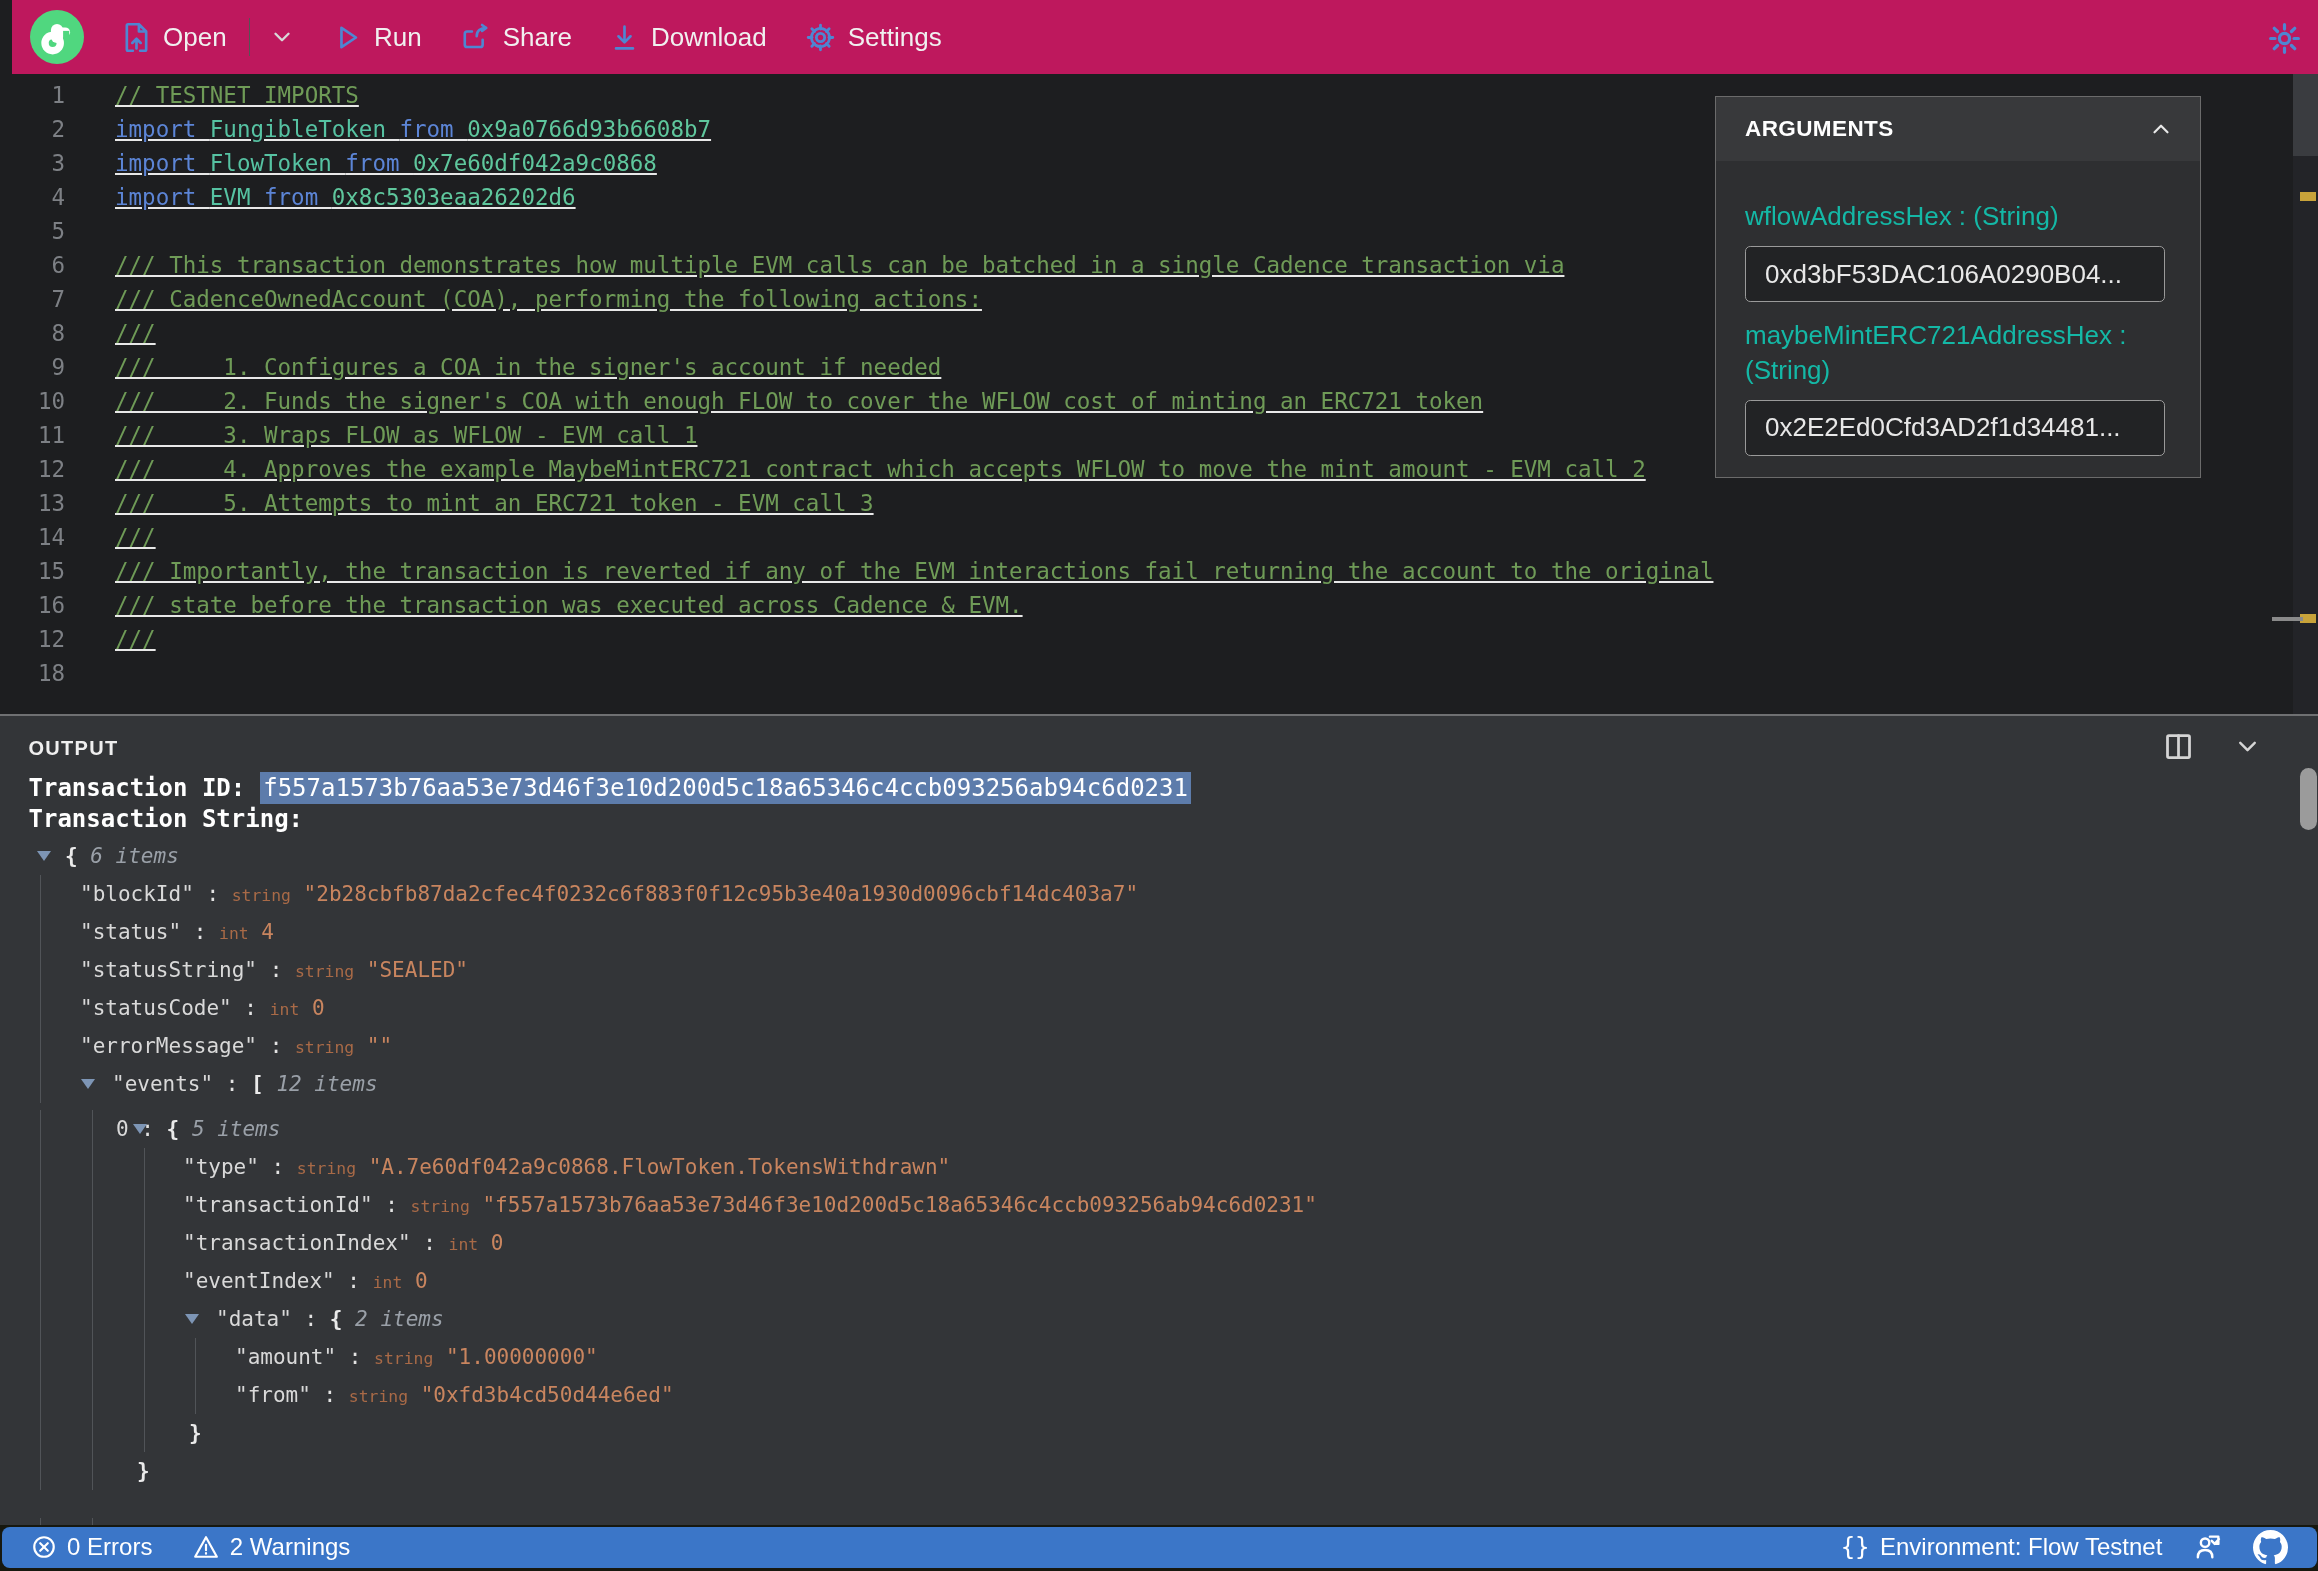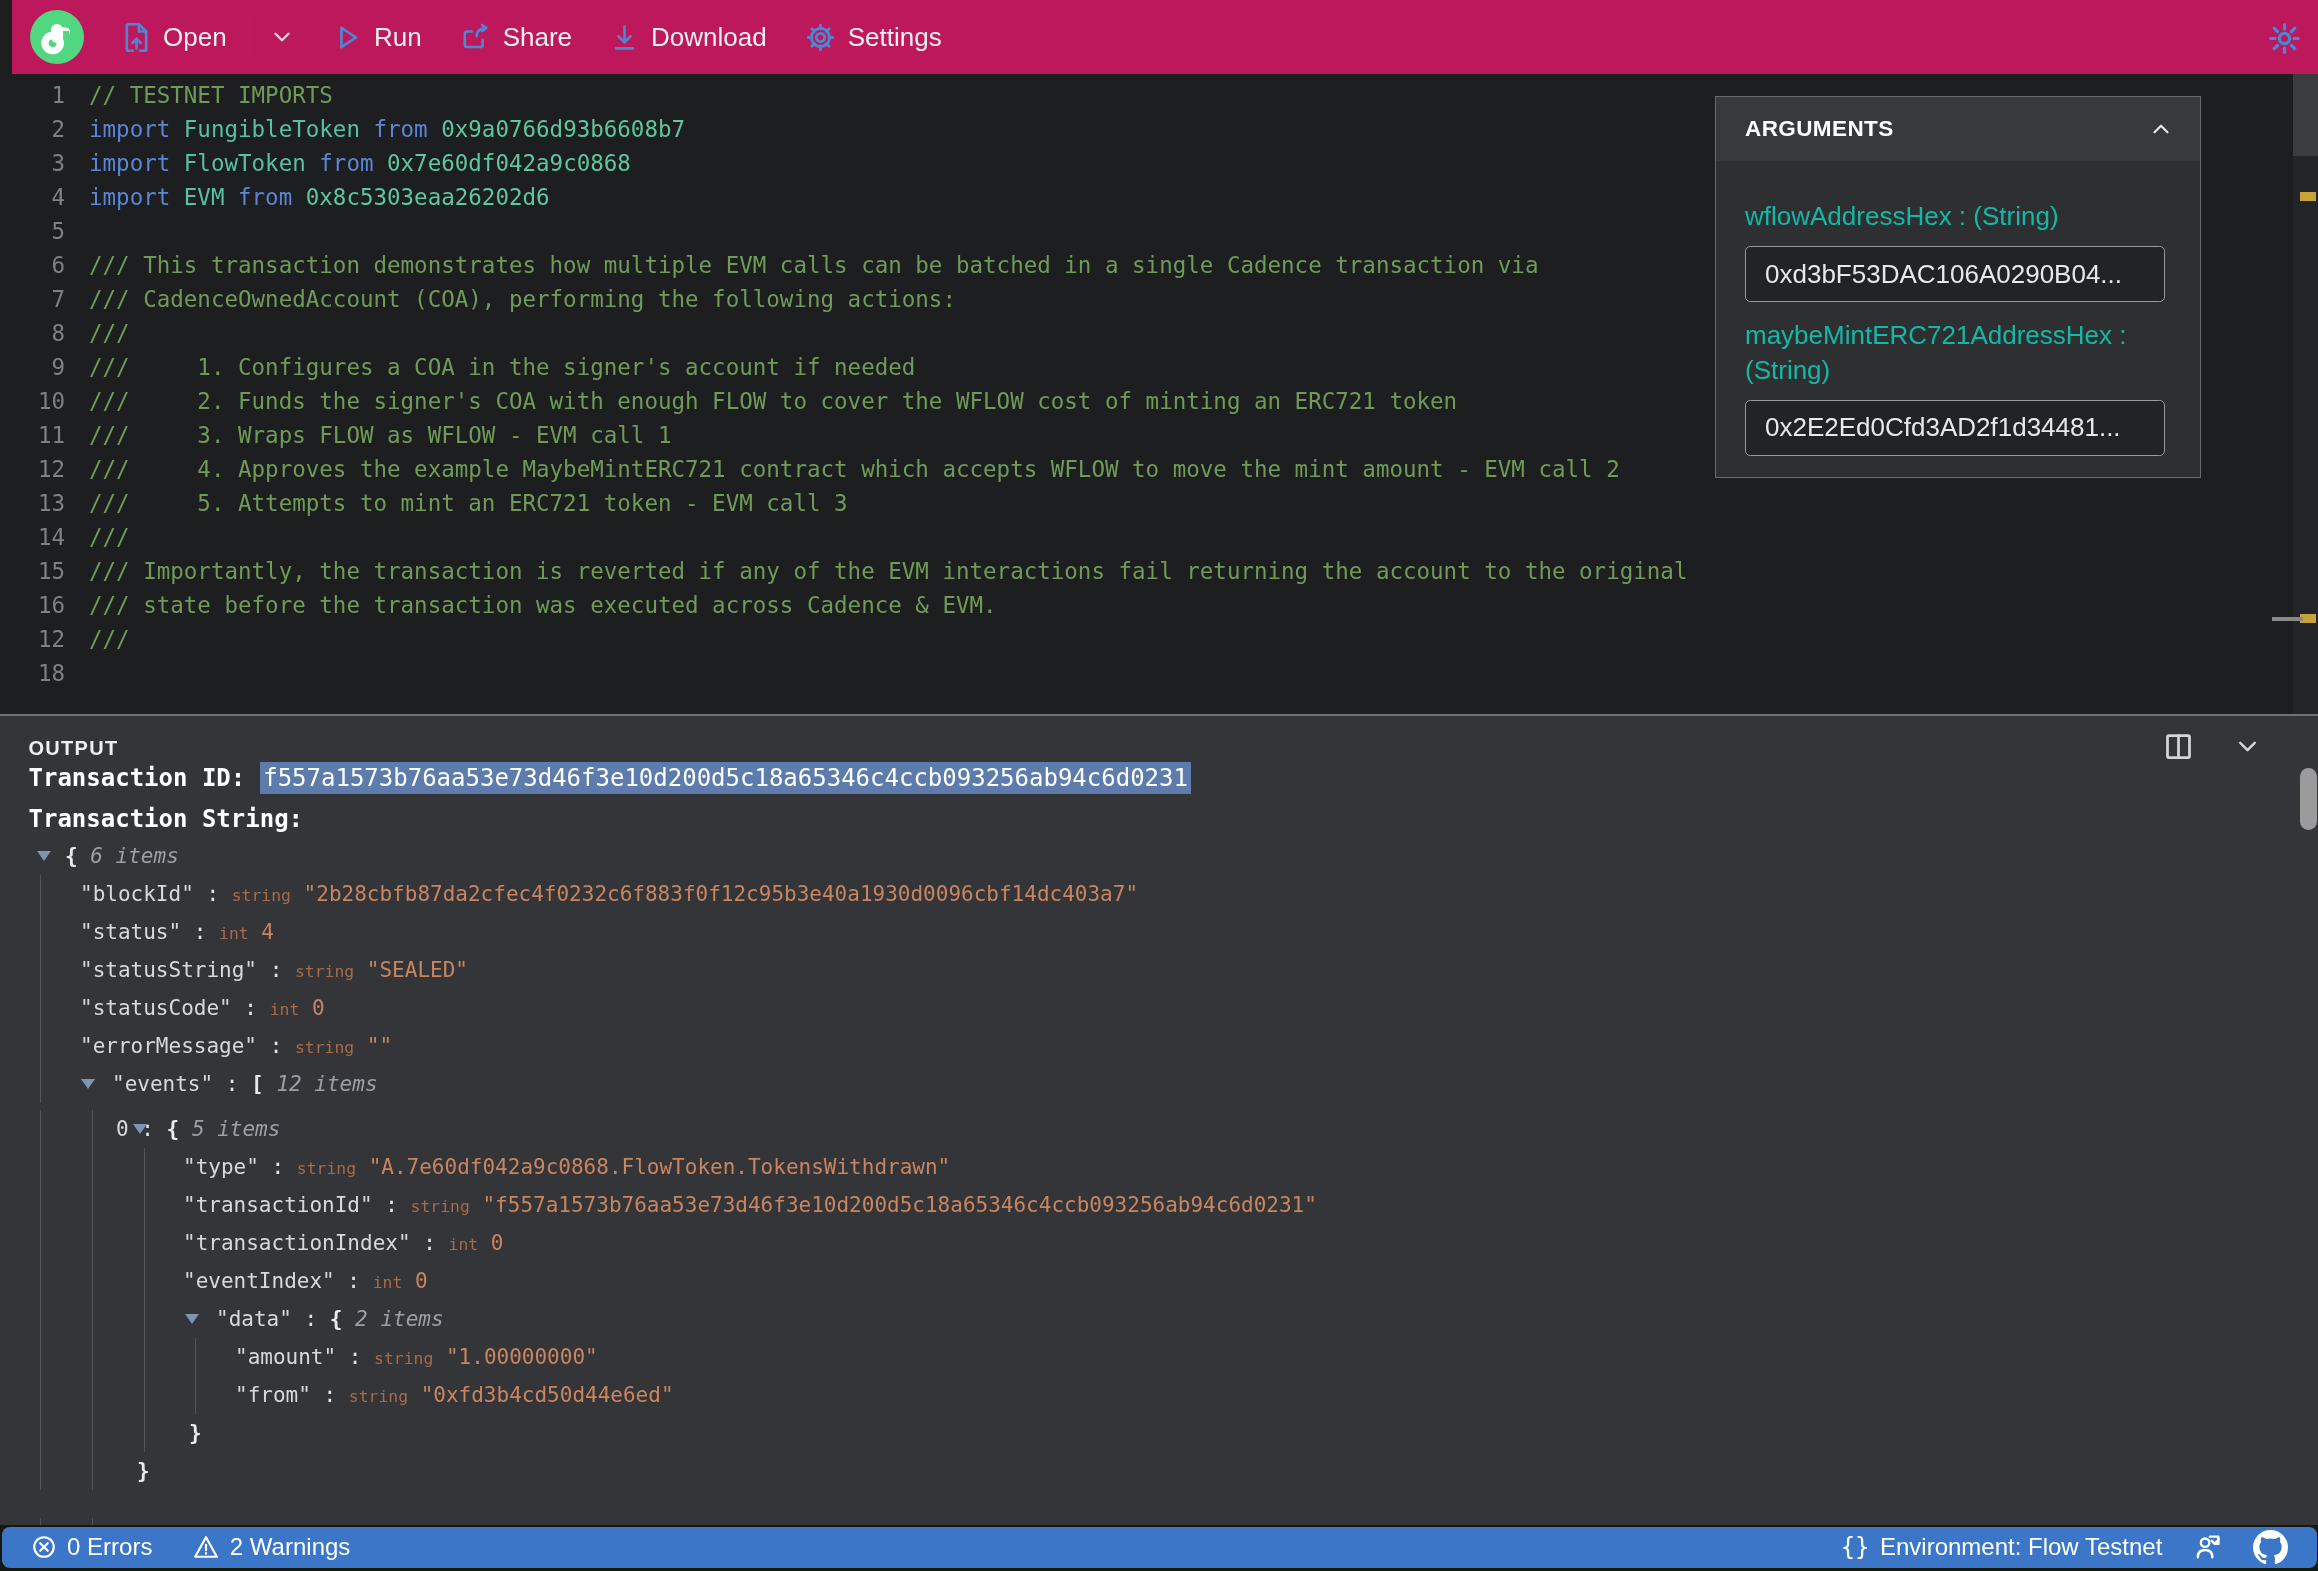--- a/index.html
+++ b/index.html
@@ -13,21 +13,21 @@
   .tb-sep{width:0.9px;height:38px;background:#555;margin-left:22.5px;}
   #chevron-open{margin-left:19px;}
   #logo{width:54px;height:54px;}
   #theme-btn{position:absolute;right:29px;top:21px;}
   .icon-blue{stroke:#4e86d2;fill:none;stroke-width:2.2;stroke-linecap:round;stroke-linejoin:round;}
   
   #editor{position:absolute;left:0;top:74px;width:100%;height:640px;background:#1d1e20;}
   #code-lines{position:absolute;left:0;top:3.5px;right:35px;}
   .code-line{display:flex;height:34px;line-height:34px;font-family:"DejaVu Sans Mono","Liberation Mono",monospace;font-size:22.5px;white-space:pre;}
   .ln{width:65px;text-align:right;color:#7d8085;flex:0 0 65px;}
-  .code{margin-left:24px;}
+  .code{margin-left:50px;text-decoration:underline;}
   .tk-cm{color:#6f9b57;}
   .tk-kw{color:#5c85d6;}
   .tk-ty{color:#56c2a2;}
   .tk-ad{color:#5fc79d;}
   .tk-lk{color:#6f9b57;text-decoration:underline;cursor:pointer;}
   
   #ed-scroll{position:absolute;right:0;top:0;width:26px;height:640px;background:#232428;}
   #ed-thumb{position:absolute;right:0;top:0;width:26px;height:82px;background:#3a3c40;}
   .warn-mark{position:absolute;right:3.5px;width:15.6px;height:8.6px;background:#c8a33a;}
   #cursor-dash{position:absolute;right:15.6px;width:31px;height:4.3px;background:#8a8a8a;}
@@ -38,21 +38,21 @@
                padding:0 26px 0 29px;font-size:22.5px;font-weight:bold;letter-spacing:0.4px;color:#ffffff;}
   #args-body{padding:22.5px 29px 0 29px;}
   .arg-label{font-size:26px;color:#14b8a6;margin-top:15.6px;line-height:35px;max-width:415px;}
   .arg-input{margin-top:12px;width:380px;height:54px;background:#222325;border:1.7px solid #9a9a9a;border-radius:5.2px;
              color:#e8e8e8;font-size:26px;font-family:"Liberation Sans",sans-serif;padding:0 19px;outline:none;}
   
   #output{position:absolute;left:0;top:714px;width:100%;height:820px;background:#333538;border-top:2.6px solid #6f7072;box-sizing:border-box;}
   #output-title{position:absolute;left:28.5px;top:21px;font-size:20px;font-weight:bold;letter-spacing:1.3px;color:#efefef;}
   #output-icons{position:absolute;right:57px;top:14px;display:flex;gap:38px;align-items:center;}
   .out-mono{font-family:"DejaVu Sans Mono","Liberation Mono",monospace;}
-  #tx-id-line{position:absolute;left:28.5px;top:45px;height:35px;line-height:35px;font-size:24px;font-weight:bold;color:#ffffff;}
+  #tx-id-line{position:absolute;left:28.5px;top:55px;height:35px;line-height:35px;font-size:24px;font-weight:bold;color:#ffffff;}
   #tx-id-line .hl{background:#5d7cab;font-weight:normal;padding:1.7px 3.5px;}
   #tx-result-line{position:absolute;left:28.5px;top:86px;height:35px;line-height:35px;font-size:24px;font-weight:bold;color:#ffffff;}
   #output-rows{position:absolute;left:0;top:121px;right:35px;bottom:0;overflow:hidden;}
   .orow{position:relative;height:38px;line-height:38px;font-family:"DejaVu Sans Mono","Liberation Mono",monospace;
         font-size:21px;white-space:pre;}
   .orow.clip{height:14.7px;overflow:hidden;}
   .guide{position:absolute;top:0;bottom:0;width:0.9px;background:#515458;}
   .tri{position:absolute;top:14px;width:0;height:0;border-left:7px solid transparent;border-right:7px solid transparent;
        border-top:10.4px solid #7d95b5;cursor:pointer;}
   .t-key{color:#d9d9d9;}

